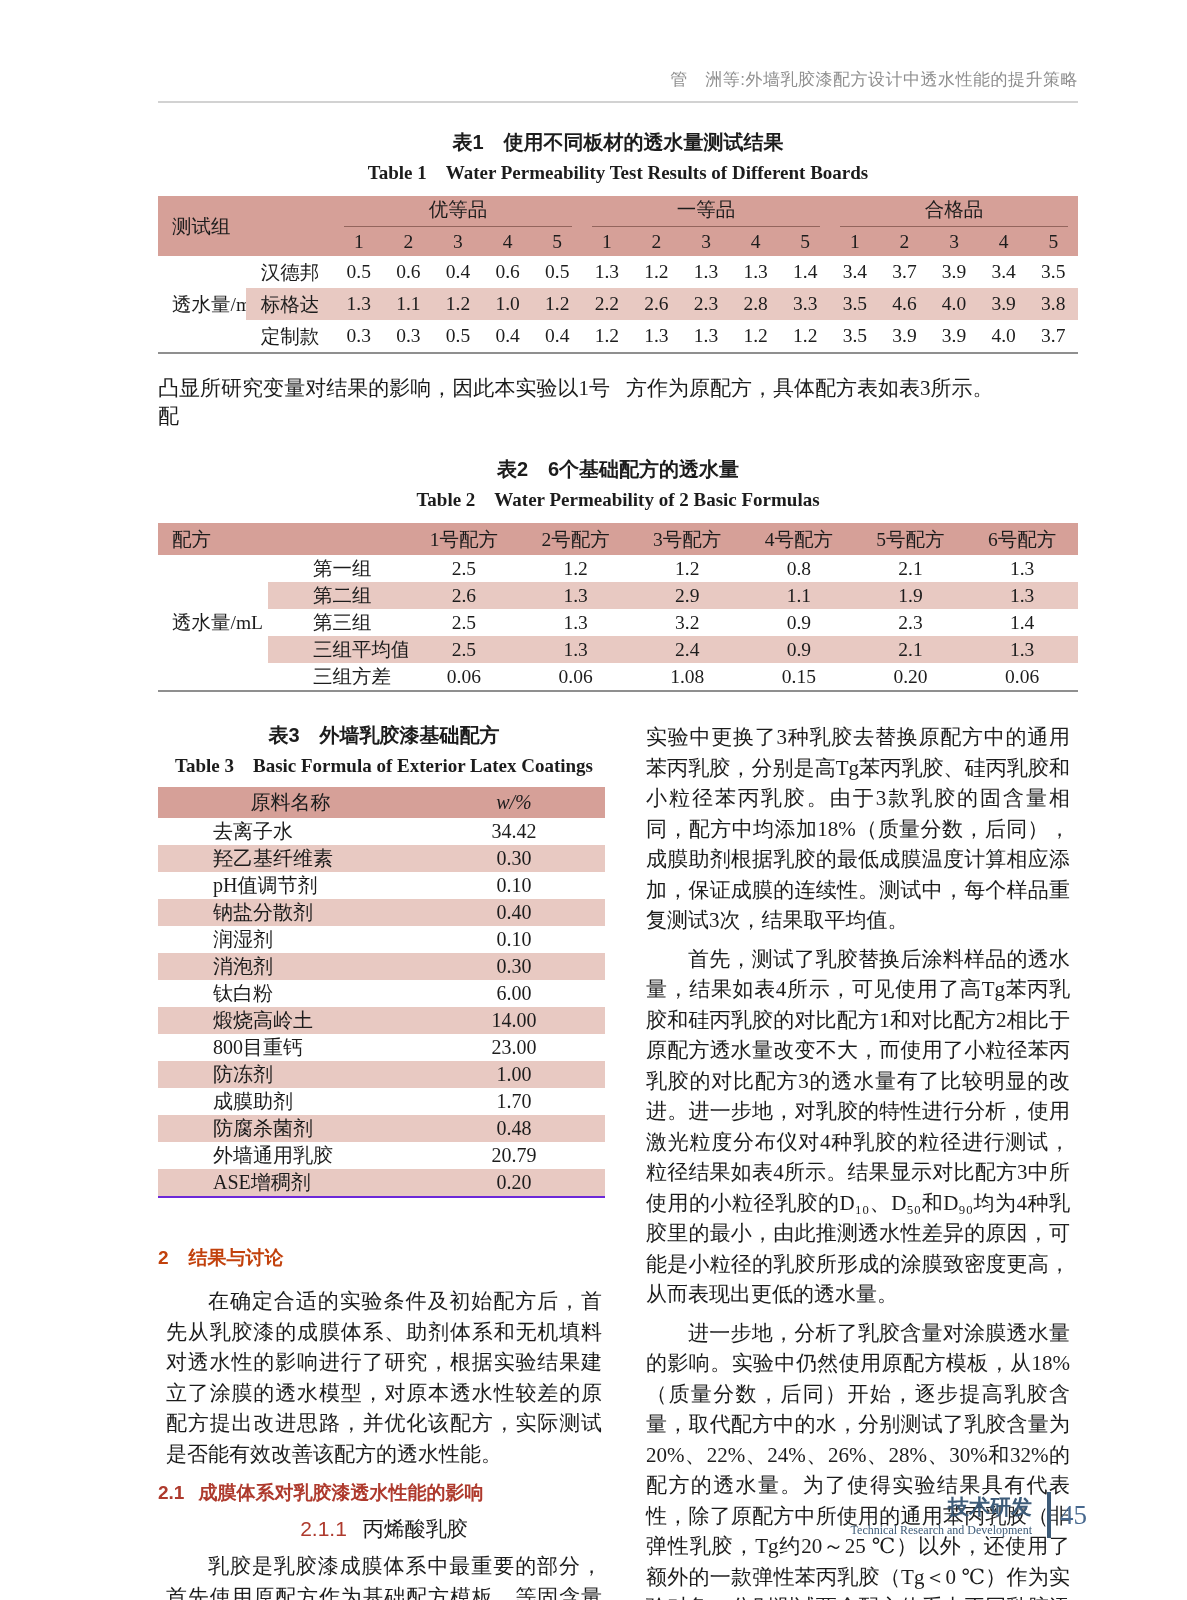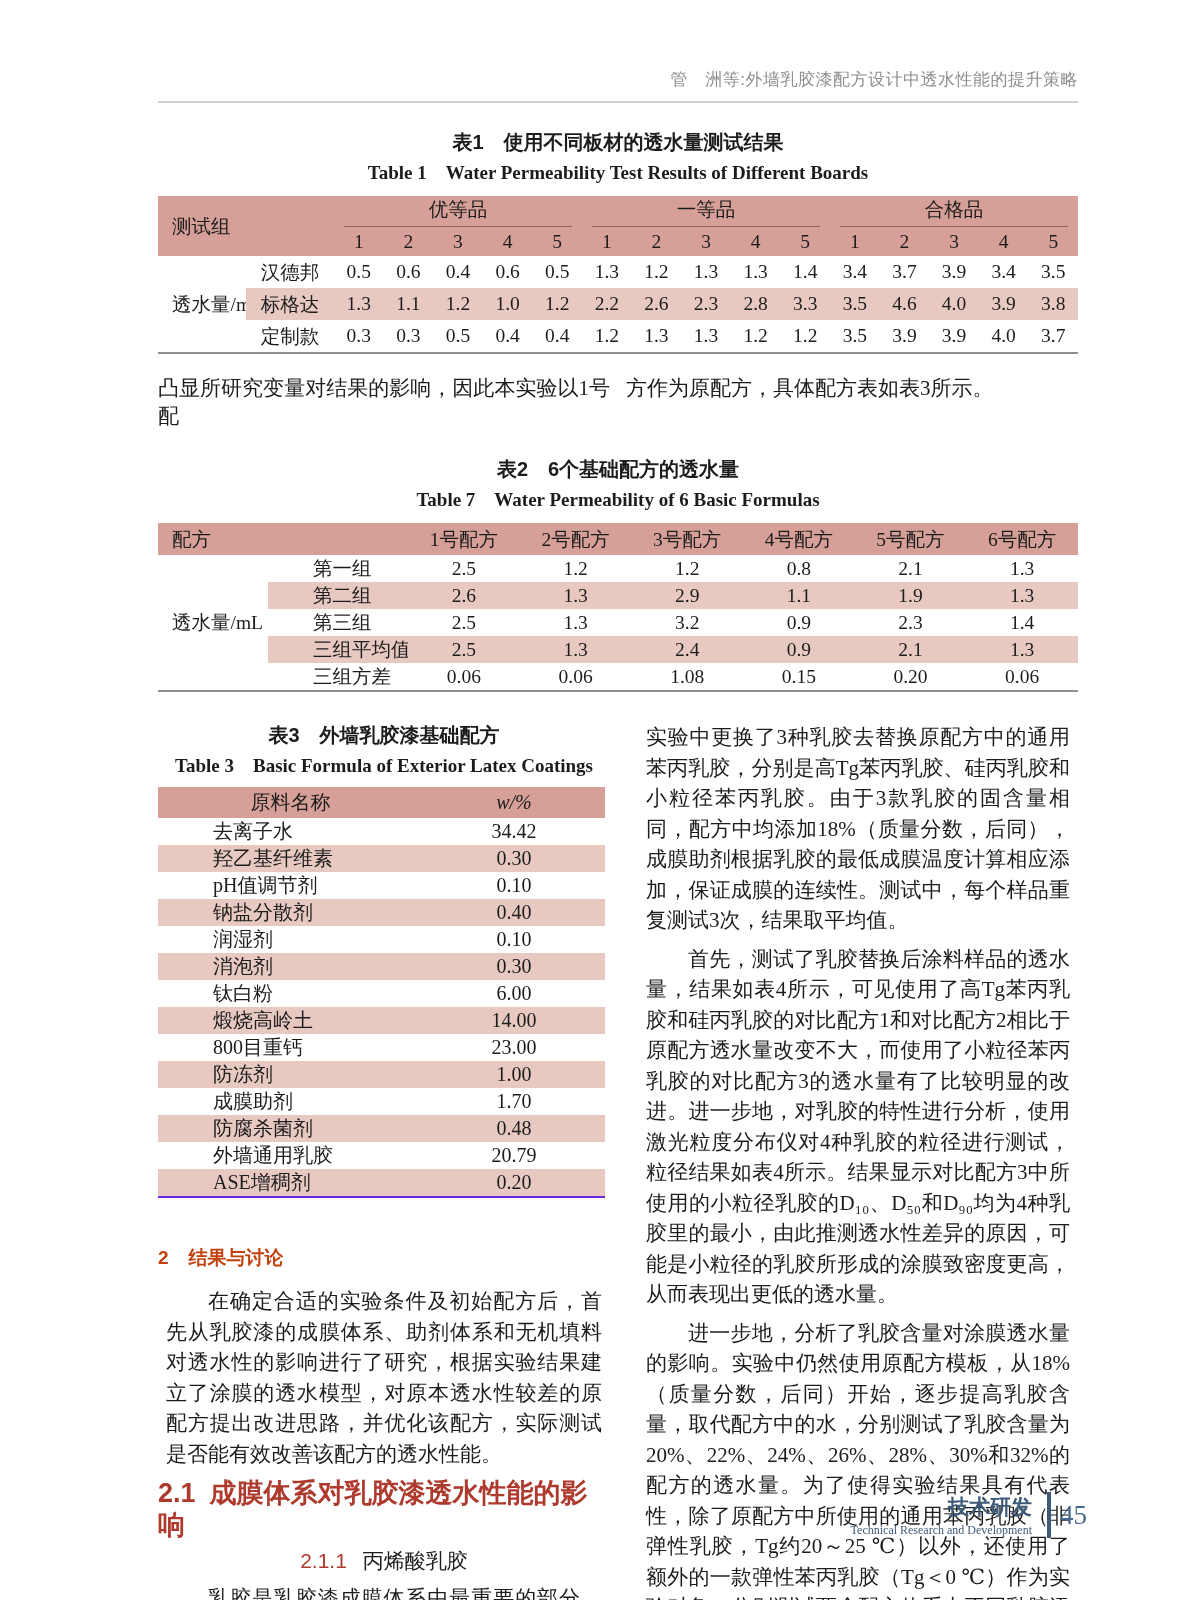--- a/index.html
+++ b/index.html
@@ -52,21 +52,21 @@
   .columns{display:flex;margin-top:22px;}
   .col-left{width:452px;margin-right:28px;}
   .col-right{width:440px;}
 
   .para{font-size:21px;line-height:30.5px;text-align:justify;text-indent:2em;margin:8px;}
   .noindent{text-indent:0;}
 
   .h2{margin-top:42px;color:#c2410c;font-weight:bold;font-size:19px;line-height:36px;
       font-family:"Liberation Sans","DejaVu Sans",sans-serif;}
   .h2 .num{margin-right:20px;}
-  .h21{margin-top:0;color:#ae3a2d;font-weight:bold;font-size:27px;line-height:32px;
+  .h21{margin-top:0;color:#ae3a2d;font-weight:bold;font-size:19px;line-height:32px;
       font-family:"Liberation Sans","DejaVu Sans",sans-serif;}
   .h21 .num{margin-right:14px;}
   .h211{margin-top:4px;font-size:21px;line-height:32px;color:#1c1c1c;
       font-family:"Liberation Serif","DejaVu Serif",serif;text-align:center;}
   .h211 .num{color:#ae3a2d;margin-right:16px;font-family:"Liberation Sans","DejaVu Sans",sans-serif;}
   .col-left .para.mt{margin-top:10px;}
 
   
   .footer{position:absolute;right:128px;top:1492px;display:flex;align-items:center;}
   .f-text{text-align:right;color:#3d5b78;margin-right:15px;}
@@ -181,21 +181,21 @@
           </tr>
         </tbody>
     </table>
 
     <div class="bridge">
       <span class="bl">凸显所研究变量对结果的影响，因此本实验以1号配</span>
       <span class="br">方作为原配方，具体配方表如表3所示。</span>
     </div>
 
     <div class="tbl-title-cn">表2　6个基础配方的透水量</div>
-    <div class="tbl-title-en">Table 7 Water Permeability of 6 Basic Formulas</div>
+    <div class="tbl-title-en">Table 2 Water Permeability of 2 Basic Formulas</div>
     <table class="t2">
       <colgroup>
         <col style="width:110px">
           <col style="width:140px">
         <col span="6" style="width:111.6px">
       </colgroup>
       <thead>
         <tr id="t2-cols">
           <th class="corner" colspan="2">配方</th>
         <th class="colh">1号配方</th>

